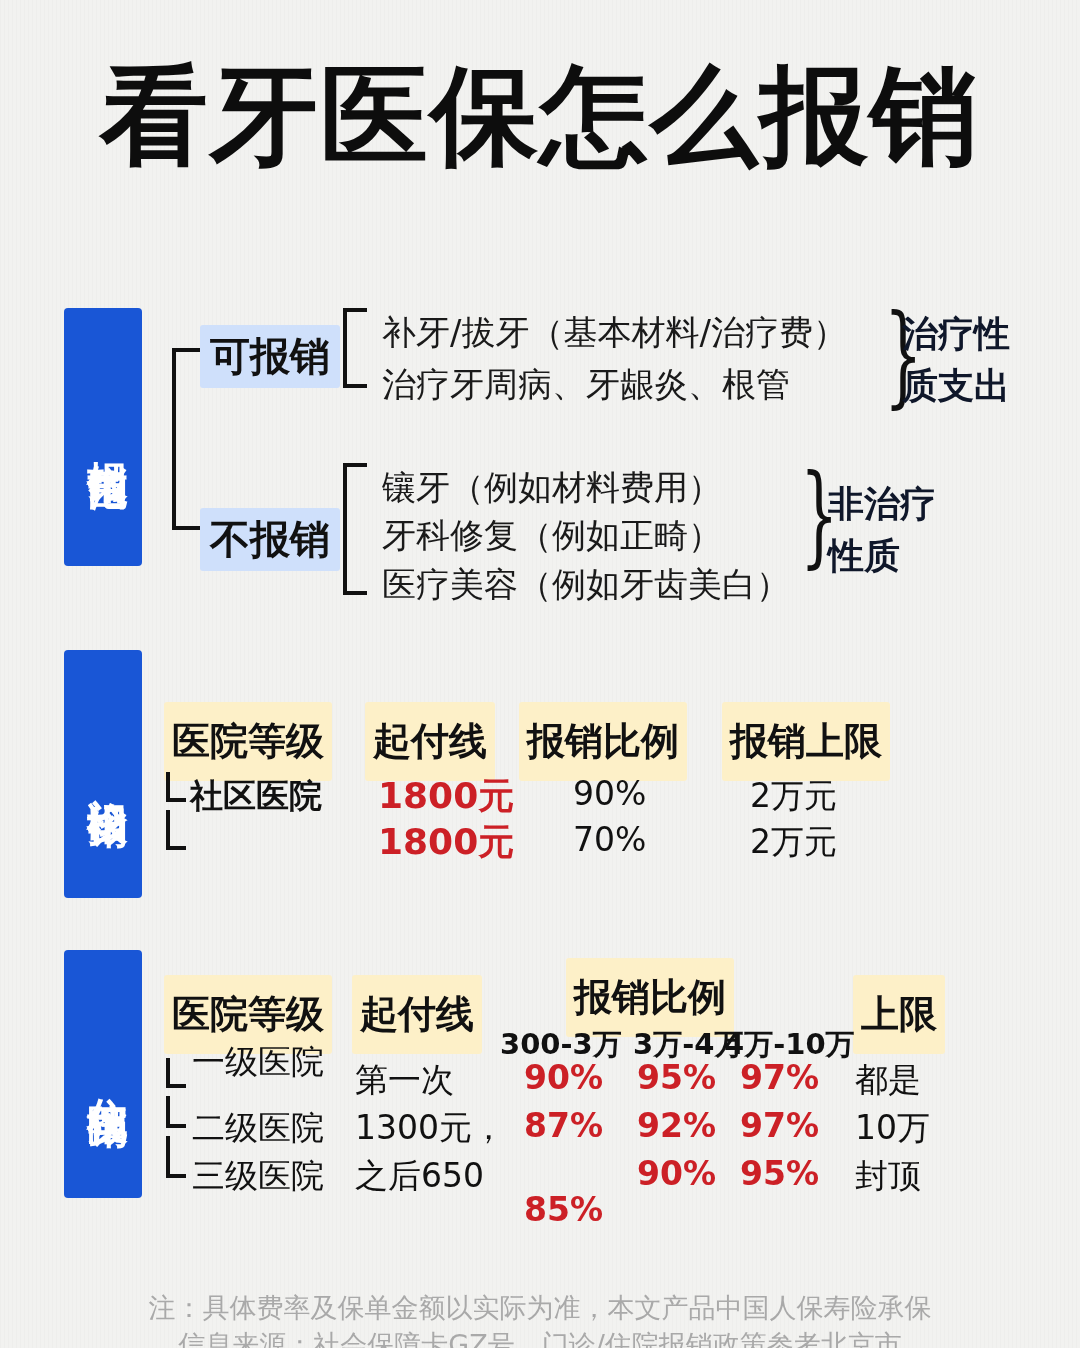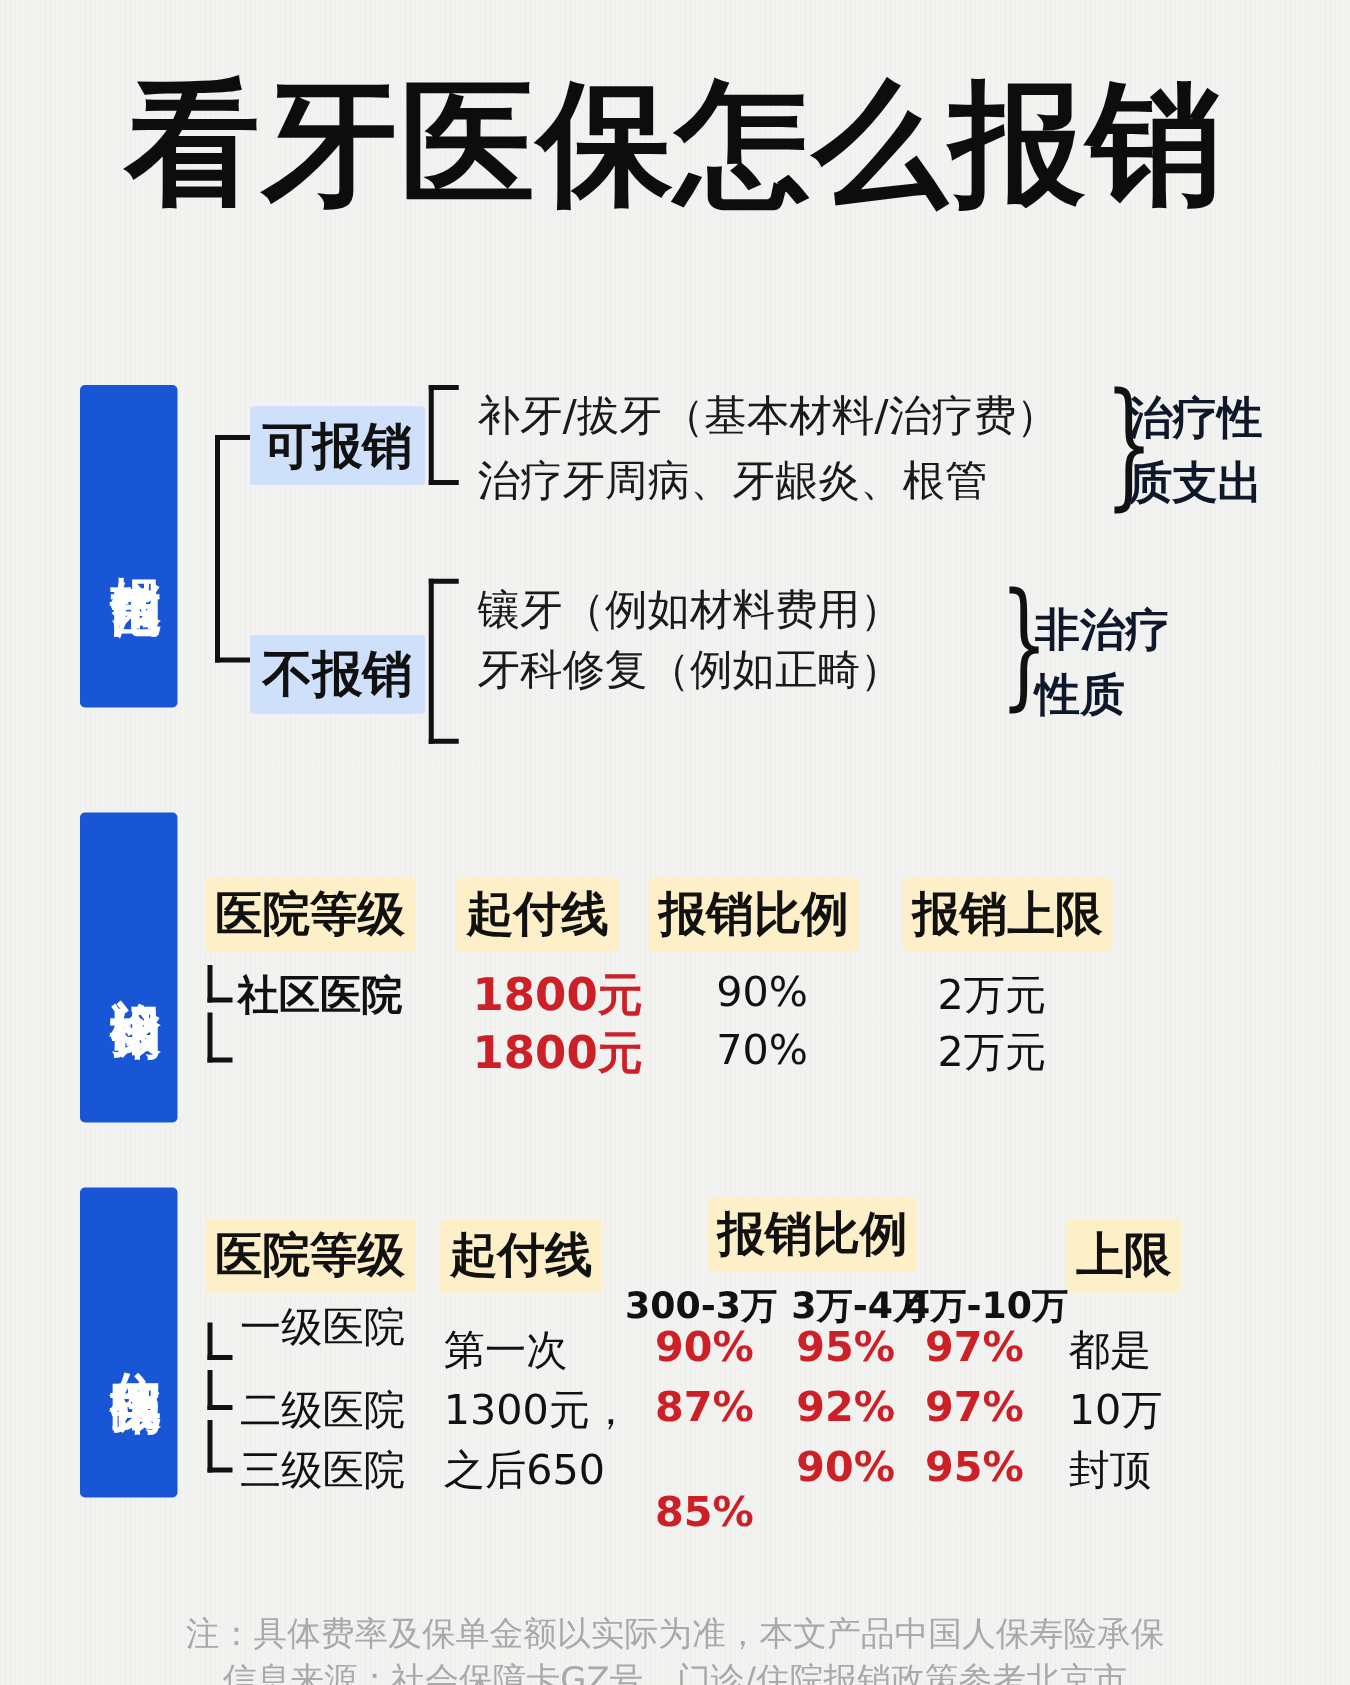--- a/index.html
+++ b/index.html
@@ -87,21 +87,21 @@
   }
   .red {
     color: #0f172a;
     font-weight: 900;
     font-size: 36px;
   }
   .hdr {
     background: #fdf0c8;
     font-weight: 900;
     font-size: 38px;
-    padding: 4px 8px;
+    padding: 14px 8px;
     border-radius: 3px;
   }
   .hdr-plain {
     font-weight: 900;
     font-size: 34px;
   }
   .cell {
     font-size: 33px;
   }
   .cell-red {
@@ -172,20 +172,21 @@
   <div class="t item" style="left:382px; top:310px;">补牙/拔牙（基本材料/治疗费）</div>
   <div class="t item" style="left:382px; top:362px;">治疗牙周病、牙龈炎、根管</div>
 
   <div class="curly" style="left:884px; top:300px;">}</div>
   <div class="t red" style="left:902px; top:310px;">治疗性</div>
   <div class="t red" style="left:902px; top:362px;">质支出</div>
 
   <div class="brk" style="left:343px; top:463px; width:24px; height:132px;"></div>
   <div class="t item" style="left:382px; top:465px;">镶牙（例如材料费用）</div>
   <div class="t item" style="left:382px; top:513px;">牙科修复（例如正畸）</div>
+  <div class="t item" style="left:382px; top:562px;">医疗美容（例如牙齿美白）</div>
 
   <div class="curly" style="left:800px; top:460px;">}</div>
   <div class="t red" style="left:828px; top:480px;">非治疗</div>
   <div class="t red" style="left:828px; top:532px;">性质</div>
 
   <div class="vlabel" style="left:64px; top:650px; width:78px; height:248px;">门诊报销</div>
 
   <div class="t hdr" style="left:164px; top:702px;">医院等级</div>
   <div class="t hdr" style="left:365px; top:702px;">起付线</div>
   <div class="t hdr" style="left:519px; top:702px;">报销比例</div>

